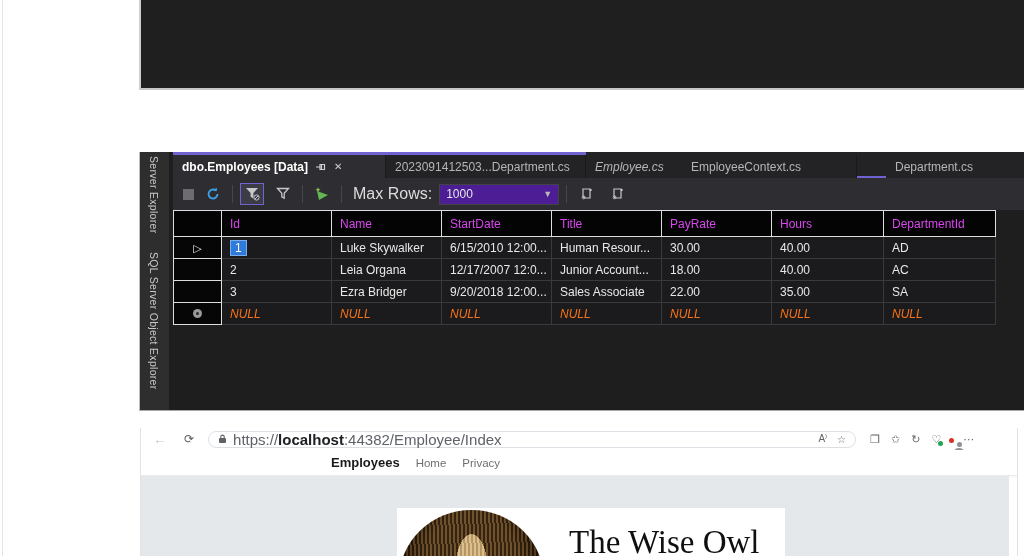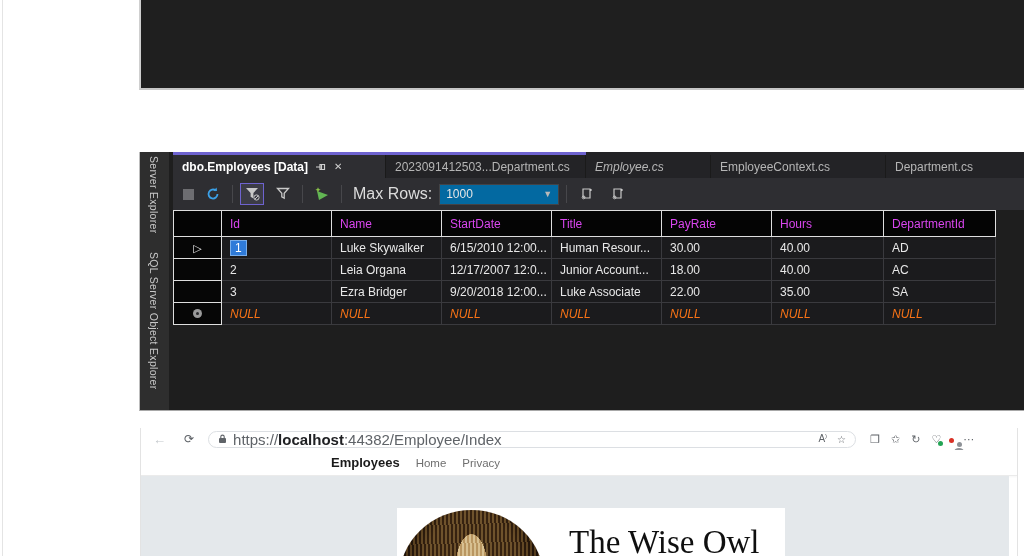--- a/index.html
+++ b/index.html
@@ -35,21 +35,21 @@
   .tab-icon { margin-left:8px; color:#cfcfcf; font-size:10px; line-height:10px; cursor:pointer; }
 
   
   #vs-toolbar { left:33px; top:26px; right:0; height:32px; background:#2e2e32;
                 display:flex; align-items:center; gap:7px; padding-left:10px; }
   .tb-sep { width:1px; height:18px; background:#47474b; }
   .stop-sq { width:11px; height:11px; background:#6d6d71; }
   .icon-box { width:24px; height:22px; display:flex; align-items:center; justify-content:center; }
   .icon-box.selected { border:1px solid #6e63d0; background:#3c3c46; }
   #max-rows-label { font-size:16px; color:#dcdcdc; margin-left:4px; }
-  #max-rows-select { width:120px; height:21px; background:#0369a1; border:1px solid #434346;
+  #max-rows-select { width:120px; height:21px; background:#4c1d95; border:1px solid #434346;
                      display:flex; align-items:center; justify-content:space-between;
                      padding:0 6px; font-size:12px; color:#e6e6e6; cursor:pointer; }
   .chev { color:#b9b9b9; font-size:9px; }
 
   
   #vs-grid { left:33px; top:58px; border-collapse:collapse; }
   #vs-grid th { background:#040404; border:1px solid #dedede; color:#d946ef;
                 font-weight:400; font-size:12px; text-align:left; padding:0 0 0 8px;
                 height:26px; }
   #vs-grid td { background:#1b1b1d; border-right:1px solid #3a3a3e; border-bottom:1px solid #3a3a3e;
@@ -135,21 +135,21 @@
             </svg>
           </span>
           <span class="tab-icon">✕</span>
         </div>
         <div class="vs-tab" style="left: 213px; width: 200px;">
           <span>2023091412503...Department.cs</span>
         </div>
         <div class="vs-tab" style="left: 413px; width: 125px; font-style: italic;">
           <span>Employee.cs</span>
         </div>
-        <div class="vs-tab" style="left: 538px; width: 175px;">
+        <div class="vs-tab" style="left: 509px; width: 175px;">
           <span>EmployeeContext.cs</span>
         </div>
         <div class="vs-tab" style="left: 713px; width: 139px;">
           <span>Department.cs</span>
         </div>
       </div>
 
     <div id="vs-toolbar" class="abs">
       <span class="stop-sq"></span>
       <span class="icon-box">
@@ -233,21 +233,21 @@
             <td>Junior Account...</td>
             <td>18.00</td>
             <td>40.00</td>
             <td>AC</td>
           </tr>
           <tr>
             <td class="rowhead"></td>
             <td>3</td>
             <td>Ezra Bridger</td>
             <td>9/20/2018 12:00...</td>
-            <td>Luke Associate</td>
+            <td>Sales Associate</td>
             <td>22.00</td>
             <td>35.00</td>
             <td>SA</td>
           </tr>
           <tr>
             <td class="rowhead"><span class="new-row-dot"></span></td>
             <td class="null">NULL</td>
             <td class="null">NULL</td>
             <td class="null">NULL</td>
             <td class="null">NULL</td>

